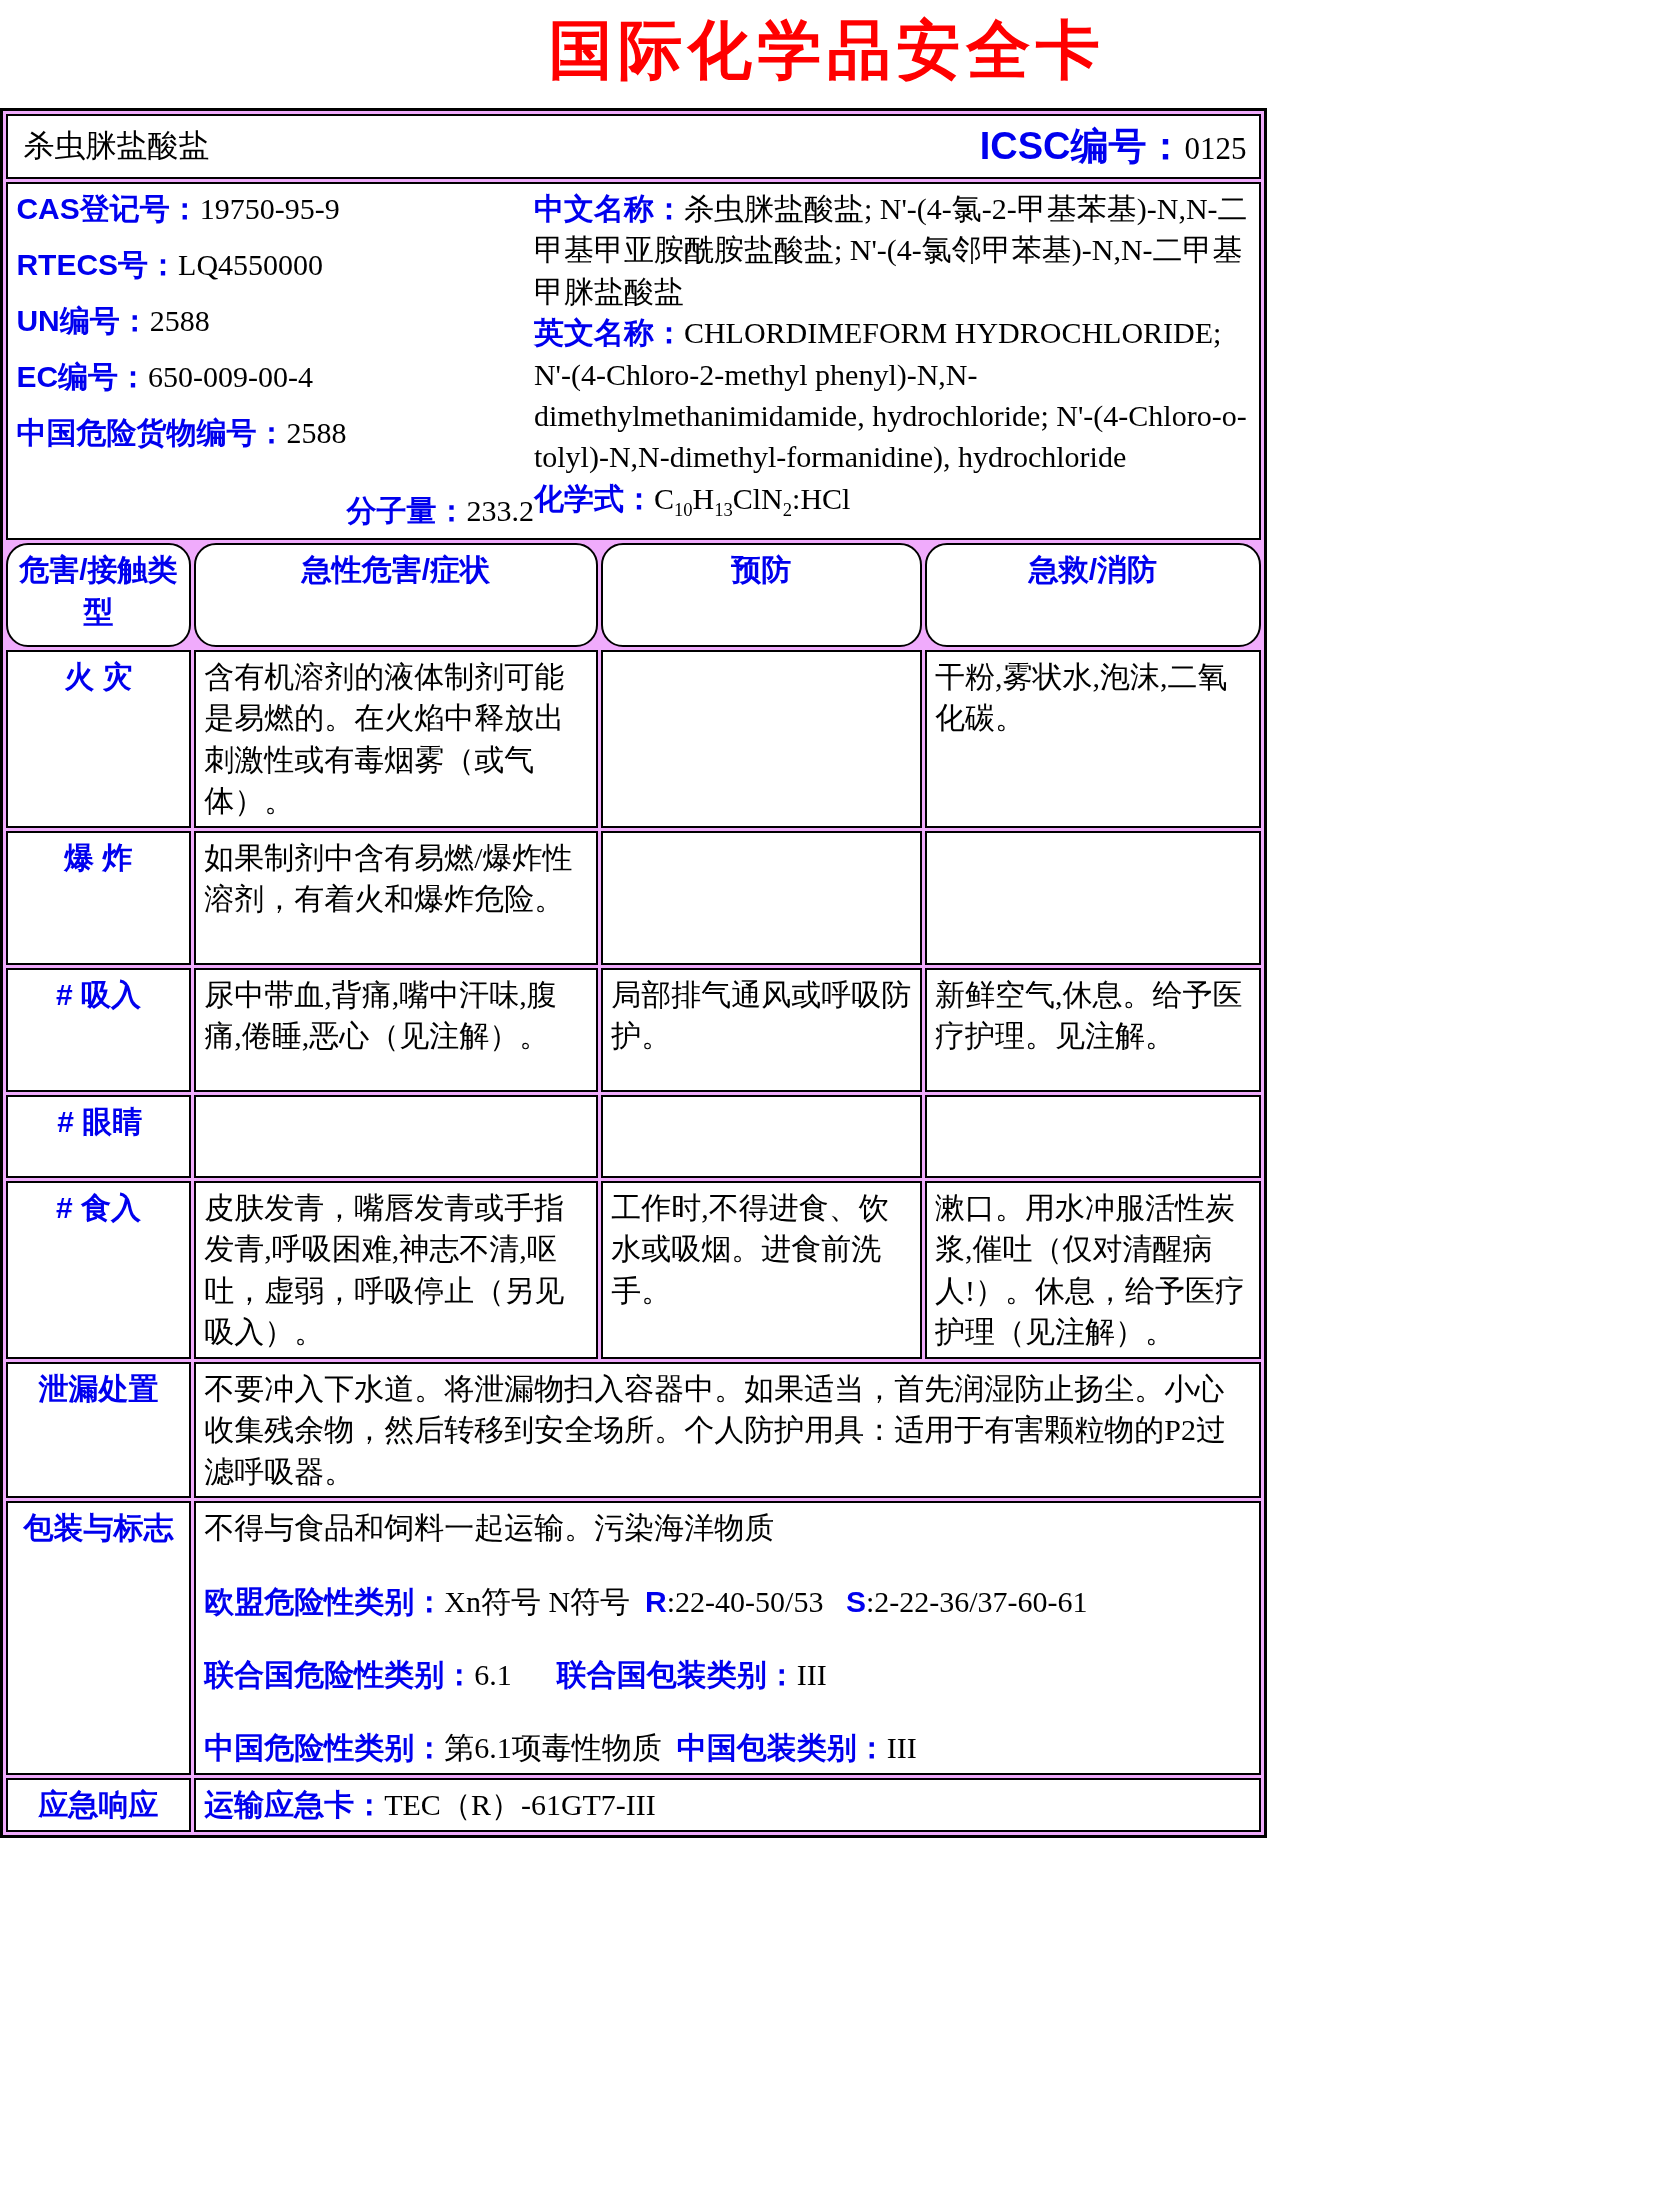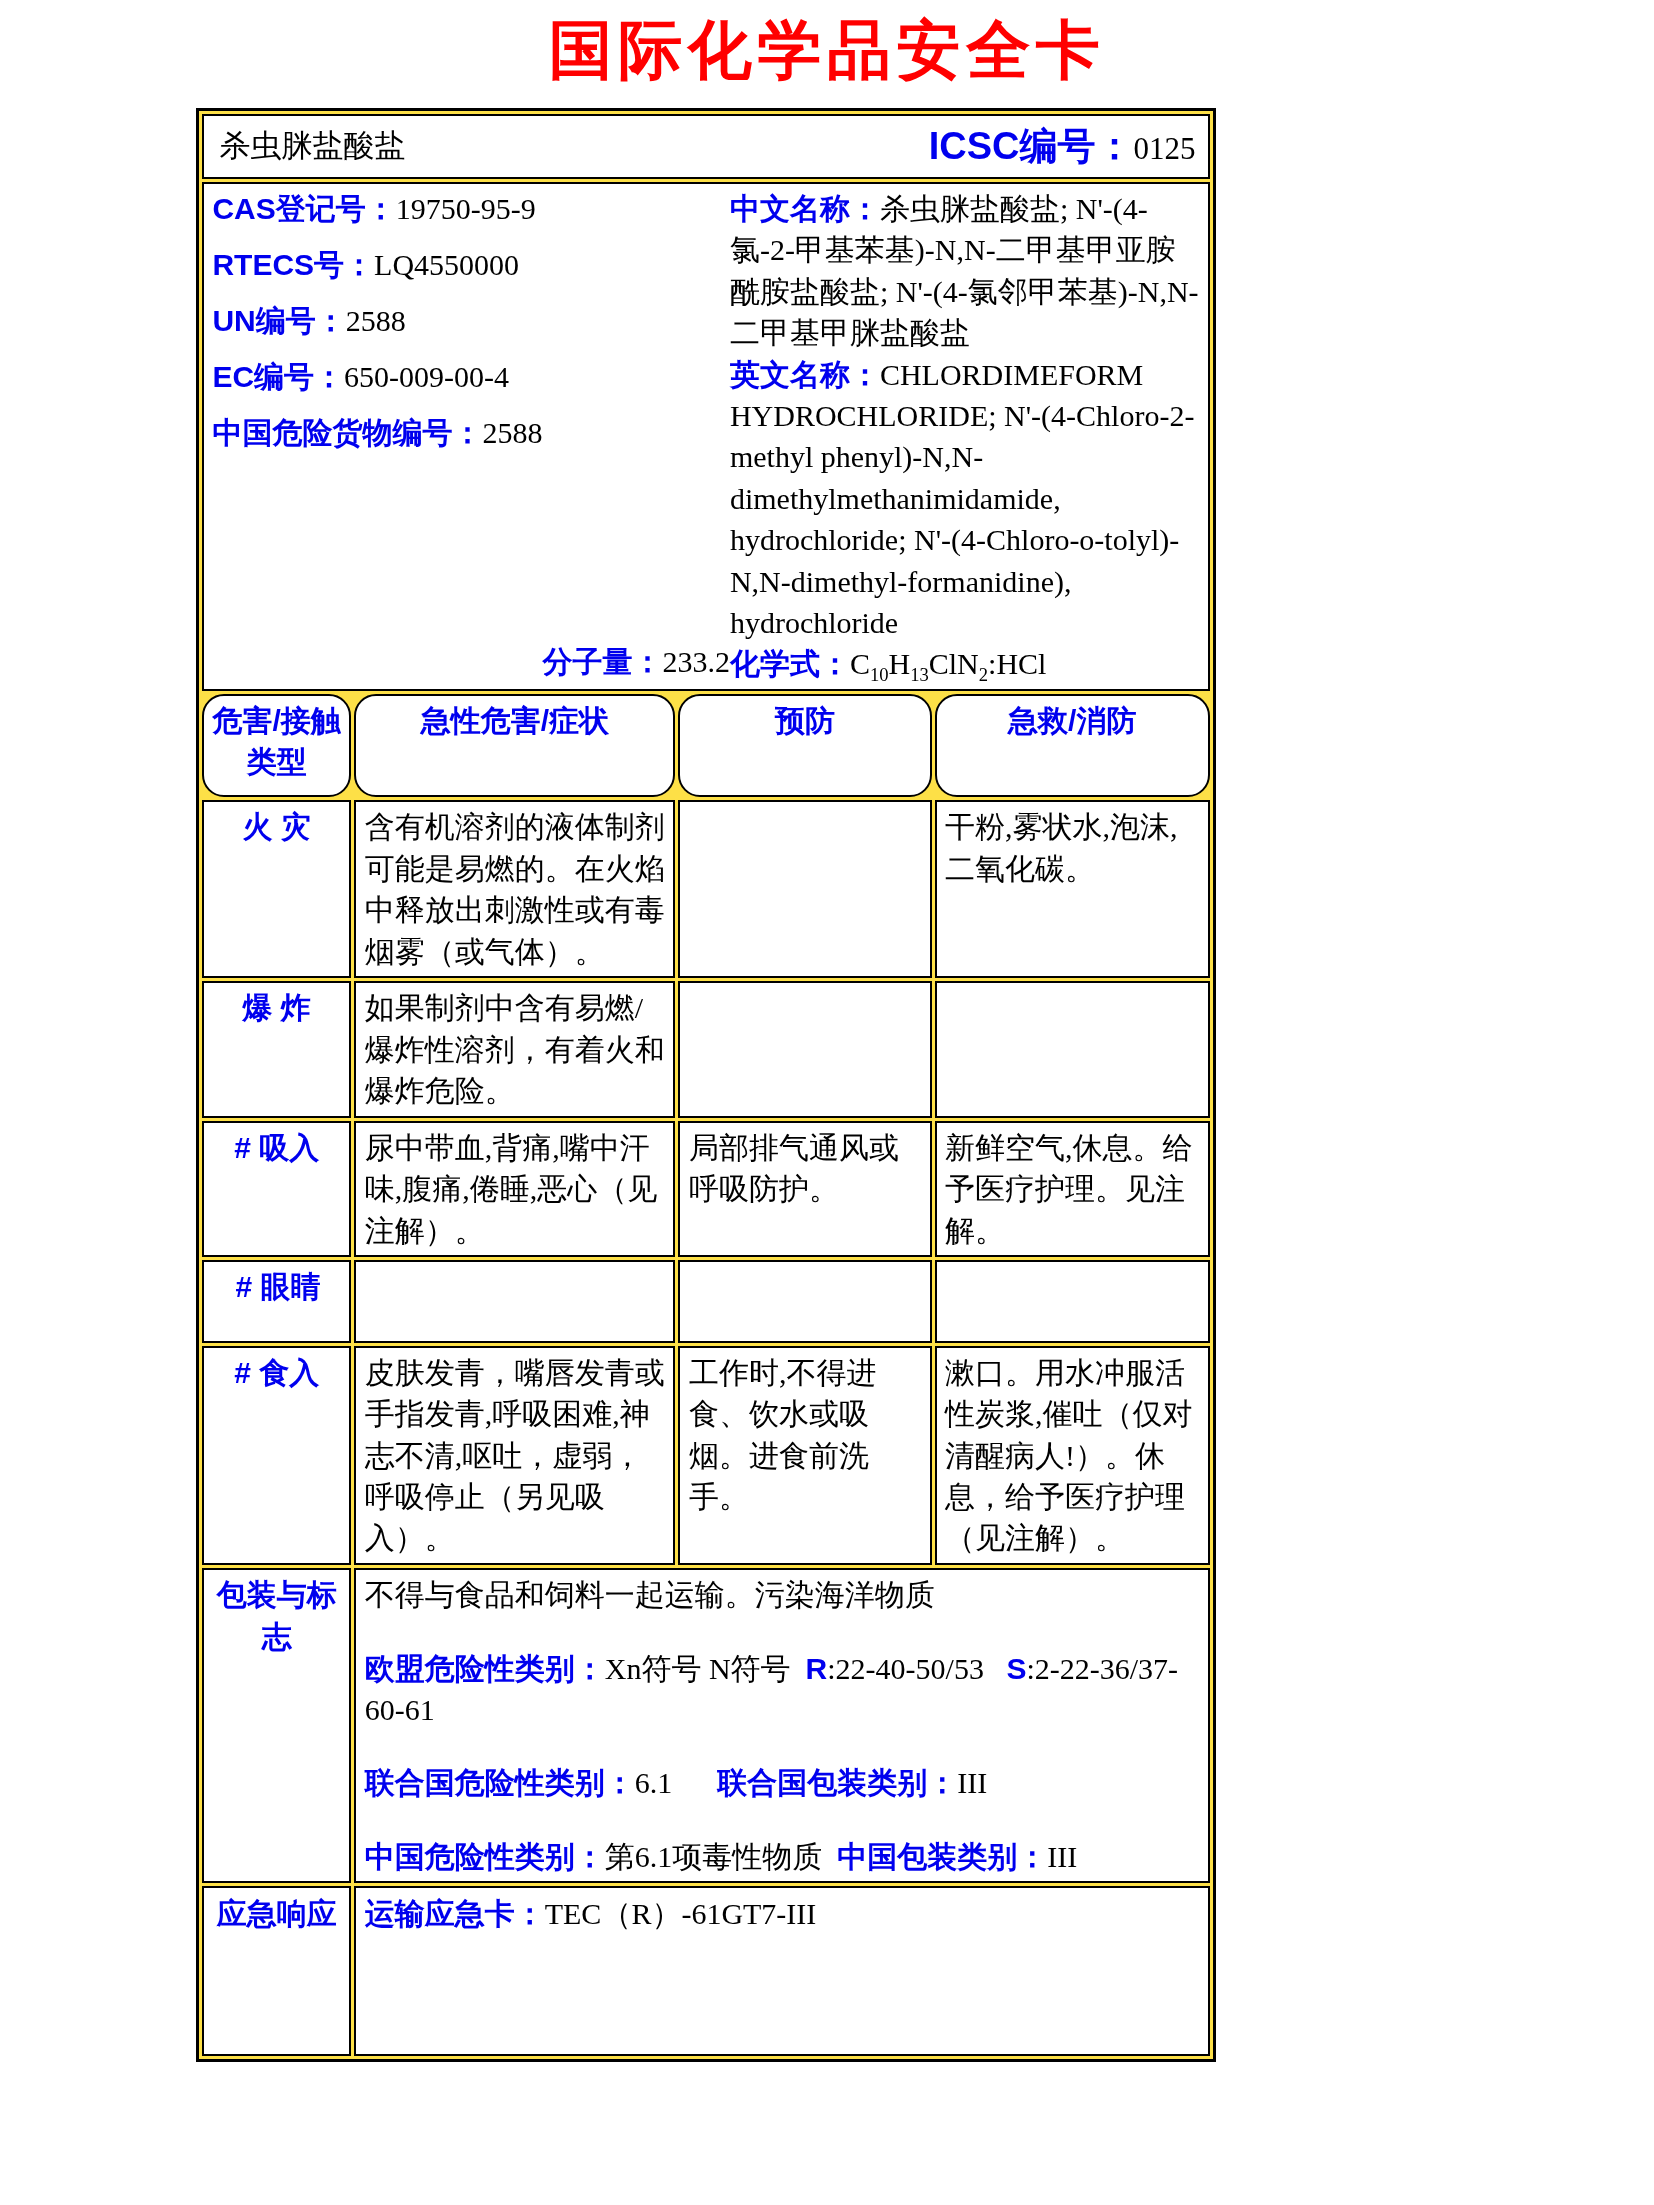--- a/index.html
+++ b/index.html
@@ -13,24 +13,24 @@
     width:1654px;height:2205px;position:relative;
     font-family:"Liberation Serif","DejaVu Serif",serif;
     color:var(--text-black);
   }
   .page-title{
     margin:7px 0 14px;text-align:center;
     color:var(--title-red);font-size:64px;font-weight:bold;letter-spacing:5.6px;
     font-family:"Liberation Serif","DejaVu Serif",serif;
   }
   table.card{
-    margin-left:196px;width:1020px;
+    width:1267px;
     border-collapse:separate;border-spacing:3.5px;
     border:3.5px solid var(--border-black);
-    background:#fde047;
+    background:#f0abfc;
   }
   .card td{
     border:2.1px solid var(--border-black);
     padding:4.2px 8.4px;vertical-align:top;
     font-size:30px;line-height:1.38;
     background:#ffffff;
   }
   .type-cell,.hdr-cell{
     font-family:"Liberation Sans","DejaVu Sans",sans-serif;
     font-weight:bold;color:var(--label-blue);
@@ -166,20 +166,26 @@
     <td></td>
   </tr>
 
   <tr>
     <td class="type-cell"># 食入</td>
     <td>皮肤发青，嘴唇发青或手指发青,呼吸困难,神志不清,呕吐，虚弱，呼吸停止（另见吸入）。</td>
     <td>工作时,不得进食、饮水或吸烟。进食前洗手。</td>
     <td>漱口。用水冲服活性炭浆,催吐（仅对清醒病人!）。休息，给予医疗护理（见注解）。</td>
   </tr>
 
+  <tr>
+    <td class="type-cell">泄漏处置</td>
+    <td class="section-content" colspan="3">
+          <div class="rich"><span>不要冲入下水道。将泄漏物扫入容器中。如果适当，首先润湿防止扬尘。小心收集残余物，然后转移到安全场所。个人防护用具：适用于有害颗粒物的P2过滤呼吸器。</span></div>
+        </td>
+  </tr>
 
   <tr>
     <td class="type-cell">包装与标志</td>
     <td class="section-content" colspan="3">
           <div class="rich"><span>不得与食品和饲料一起运输。污染海洋物质</span></div>
           <div class="rich"><span class="seg-lbl">欧盟危险性类别：</span><span>Xn符号 N符号  </span><span class="seg-lbl">R</span><span>:22-40-50/53   </span><span class="seg-lbl">S</span><span>:2-22-36/37-60-61</span></div>
           <div class="rich"><span class="seg-lbl">联合国危险性类别：</span><span>6.1      </span><span class="seg-lbl">联合国包装类别：</span><span>III</span></div>
           <div class="rich"><span class="seg-lbl">中国危险性类别：</span><span>第6.1项毒性物质  </span><span class="seg-lbl">中国包装类别：</span><span>III</span></div>
         </td>
   </tr>

